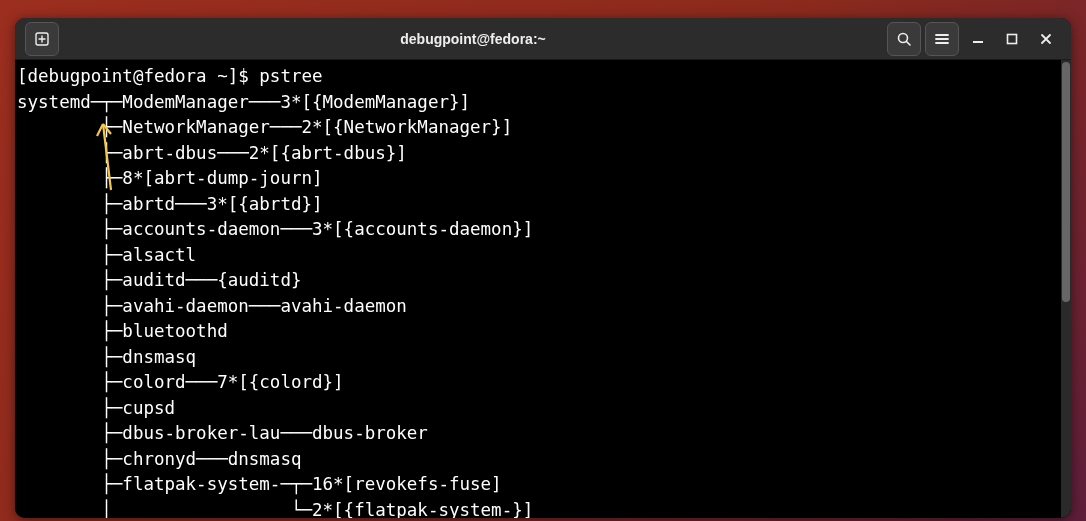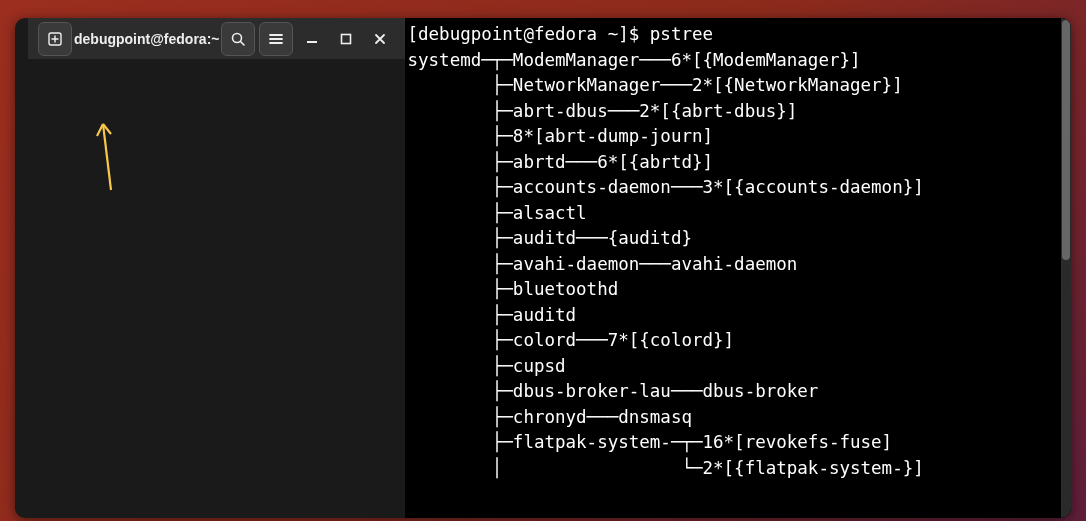--- a/index.html
+++ b/index.html
@@ -17,22 +17,21 @@
     position: absolute;
     top: 18px;
     left: 15px;
     width: 1056px;
     height: 500px;
     background: #1a1a1a;
     border-radius: 10px;
     overflow: hidden;
     box-shadow: 0 2px 12px rgba(0,0,0,0.5);
     display: flex;
-    flex-direction: row;
-    padding-left: 13px;
+    flex-direction: column;
   }
   .titlebar {
     height: 42px;
     background: #2c2c2c;
     display: flex;
     align-items: center;
     padding: 0 8px;
     border-bottom: 1px solid #1a1a1a;
     flex-shrink: 0;
   }
@@ -144,31 +143,31 @@
       </svg>
     </div>
     <div class="win-ctrl">
       <svg width="12" height="12" viewBox="0 0 12 12">
         <path d="M2 2l8 8M10 2l-8 8" stroke="#eee" stroke-width="1.8" stroke-linecap="round"></path>
       </svg>
     </div>
   </div>
 
   <div class="terminal-body"><span>[debugpoint@fedora ~]$ </span><span>pstree</span>
-<span>systemd─┬─ModemManager───6*[{ModemManager}]</span>
+<span>systemd─┬─ModemManager───3*[{ModemManager}]</span>
 <span>        ├─NetworkManager───2*[{NetworkManager}]</span>
 <span>        ├─abrt-dbus───2*[{abrt-dbus}]</span>
 <span>        ├─8*[abrt-dump-journ]</span>
-<span>        ├─abrtd───6*[{abrtd}]</span>
+<span>        ├─abrtd───3*[{abrtd}]</span>
 <span>        ├─accounts-daemon───3*[{accounts-daemon}]</span>
 <span>        ├─alsactl</span>
 <span>        ├─auditd───{auditd}</span>
 <span>        ├─avahi-daemon───avahi-daemon</span>
 <span>        ├─bluetoothd</span>
-<span>        ├─auditd</span>
+<span>        ├─dnsmasq</span>
 <span>        ├─colord───7*[{colord}]</span>
 <span>        ├─cupsd</span>
 <span>        ├─dbus-broker-lau───dbus-broker</span>
 <span>        ├─chronyd───dnsmasq</span>
 <span>        ├─flatpak-system-─┬─16*[revokefs-fuse]</span>
 <span>        │                 └─2*[{flatpak-system-}]</span>
     <div class="scrollbar">
       <div class="scrollbar-thumb"></div>
     </div>
   </div>

